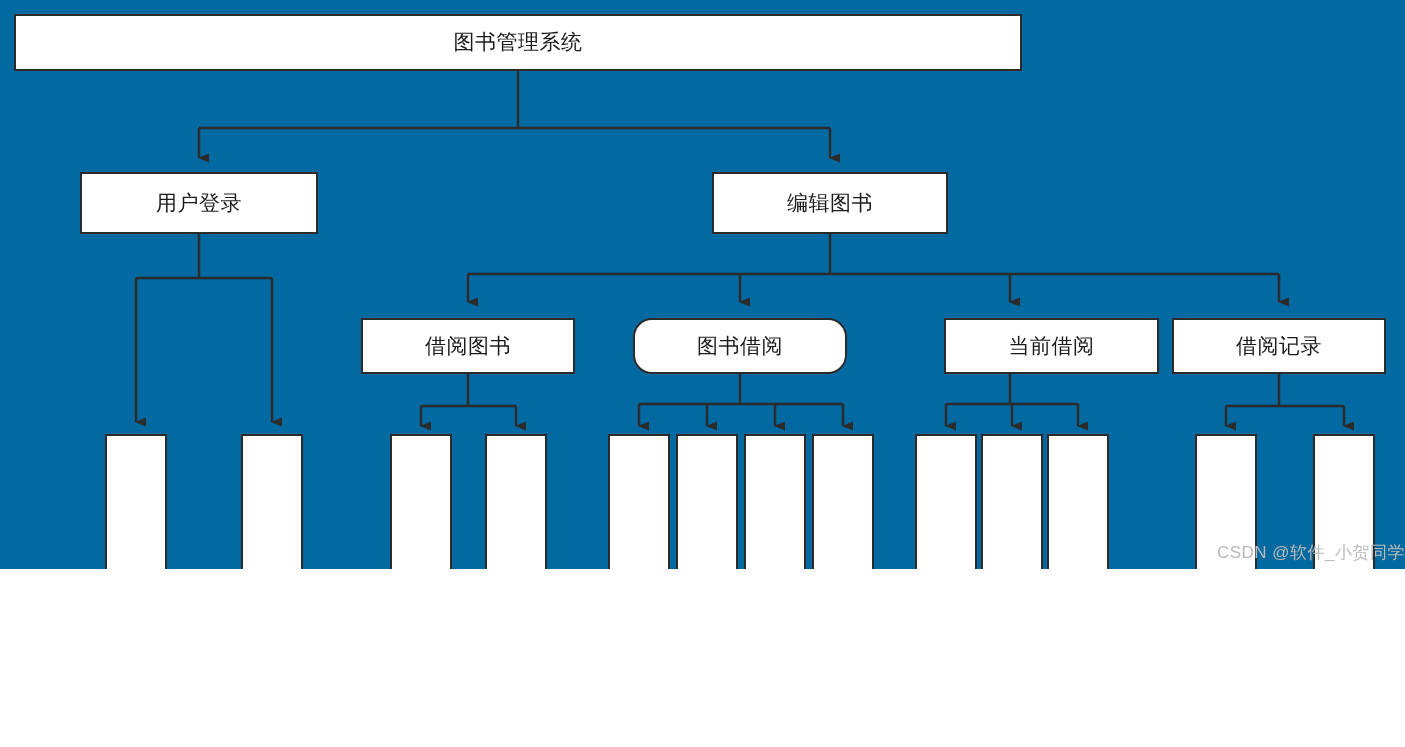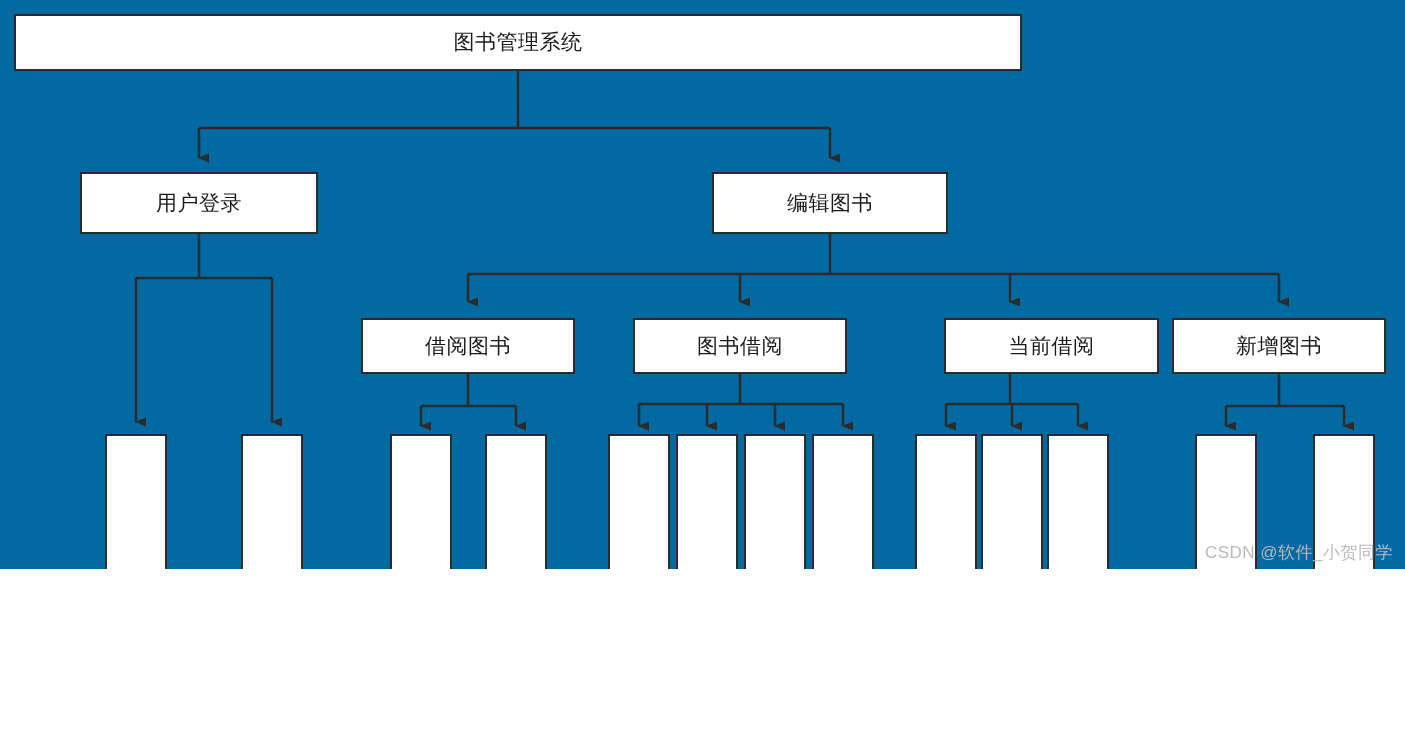--- a/index.html
+++ b/index.html
@@ -52,21 +52,21 @@
     padding: 6px 0;
   }
   .node.vert .txt {
     writing-mode: vertical-rl;
     text-orientation: upright;
     display: block;
   }
   .node .txt { display: block; }
   #watermark {
     position: absolute;
-    right: 12px;
+    right: 0;
     bottom: 5px;
     font-size: 17px;
     color: #b9b9b9;
     letter-spacing: 0.5px;
     user-select: none;
     white-space: nowrap;
     text-align: right;
   }
 </style>
 </head>
@@ -132,28 +132,28 @@
   <div class="node horiz" style="left:80px; top:172px; width:238px; height:62px;">
     <span class="txt">用户登录</span>
   </div>
   <div class="node horiz" style="left:712px; top:172px; width:236px; height:62px;">
     <span class="txt">编辑图书</span>
   </div>
 
   <div class="node horiz" style="left:361px; top:318px; width:214px; height:56px;">
     <span class="txt">借阅图书</span>
   </div>
-  <div class="node horiz" style="left:633px; top:318px; width:214px; height:56px;">
+  <div class="node horiz" style="left:633px; top:318px; width:214px; height:56px;border-radius:19px;">
     <span class="txt">图书借阅</span>
   </div>
   <div class="node horiz" style="left:902px; top:318px; width:215px; height:56px;margin-left:42px;">
     <span class="txt">当前借阅</span>
   </div>
   <div class="node horiz" style="left:1172px; top:318px; width:214px; height:56px;">
-    <span class="txt">新增图书</span>
+    <span class="txt">借阅记录</span>
   </div>
 
   <div class="node vert" style="left:105px; top:434px; width:62px; height:300px;">
     <span class="txt">用户登录</span>
   </div>
   <div class="node vert" style="left:241px; top:434px; width:62px; height:300px;">
     <span class="txt">注销登录</span>
   </div>
 
   <div class="node vert" style="left:390px; top:434px; width:62px; height:300px;">

